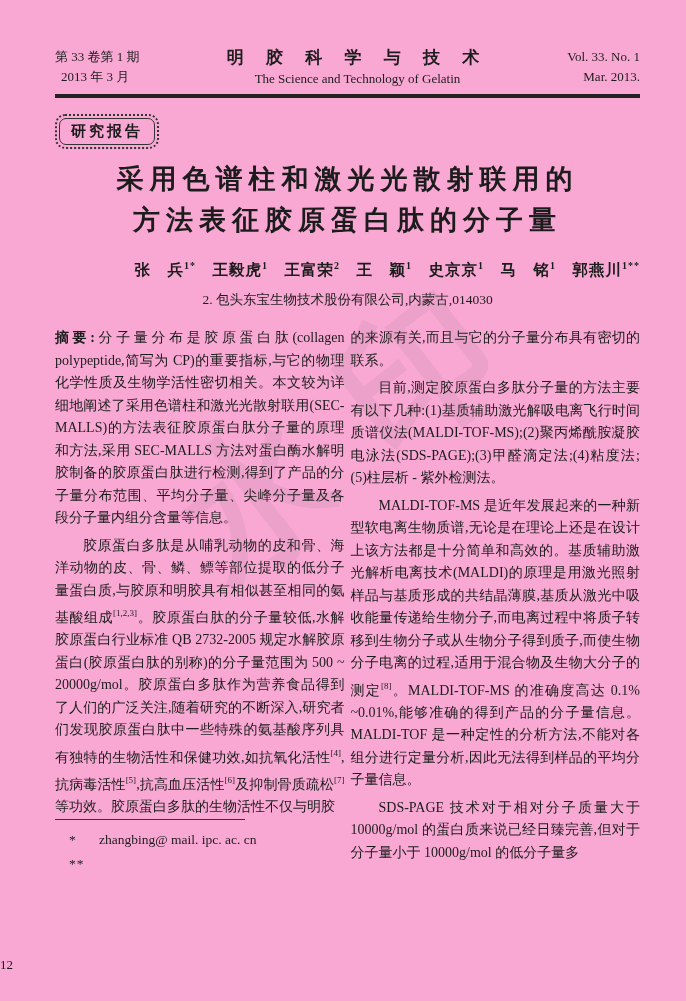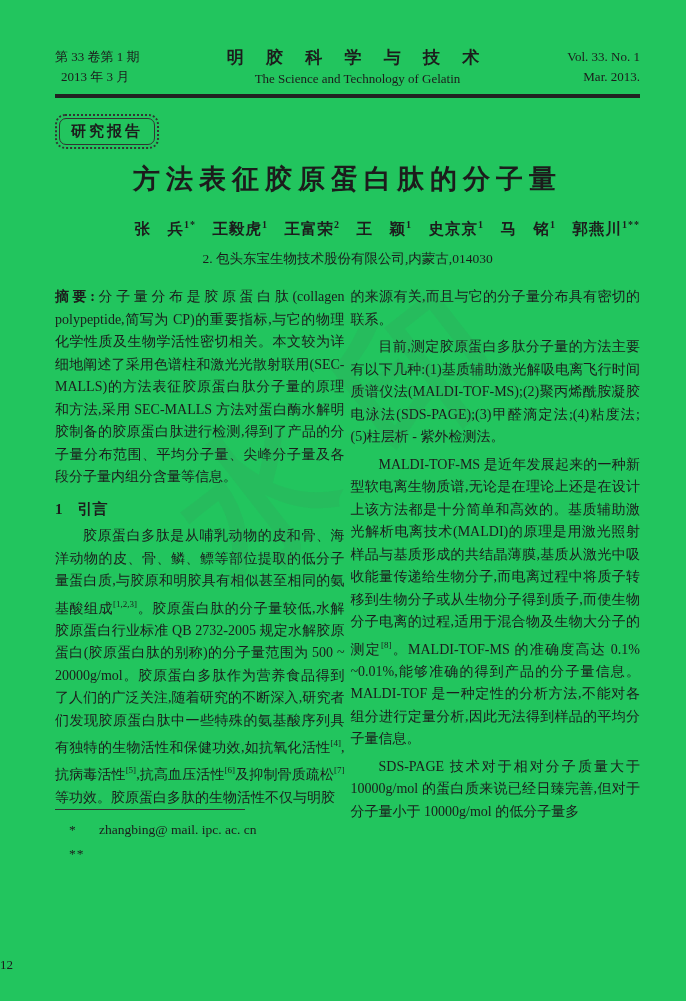--- a/index.html
+++ b/index.html
@@ -1,18 +1,18 @@
 <!DOCTYPE html>
 <html><head>
 <meta charset="utf-8">
 <style>
   * { margin:0; padding:0; box-sizing:border-box; }
   html,body { background:#e8e8e8; }
   body { width:686px; height:1001px; margin:0 auto; font-family:"Liberation Serif","DejaVu Serif",serif; color:#1c1c1c; }
-  .page { position:relative; width:686px; height:1001px; background:#22c55e; overflow:hidden; padding:46px 46px 0 55px; }
+  .page { position:relative; width:686px; height:1001px; background:#f9a8d4; overflow:hidden; padding:46px 46px 0 55px; }
 
   
   .hdr { display:flex; align-items:center; }
   .hdr-left { width:130px; font-size:13px; line-height:20px; white-space:nowrap; }
   .hdr-left div:last-child { padding-left:6px; }
   .hdr-center { flex:1; text-align:center; }
   .journal-cn { font-size:17px; font-weight:bold; letter-spacing:9px; }
   .journal-en { font-size:13px; margin-top:2px; }
   .hdr-right { width:110px; font-size:13px; line-height:20px; text-align:right; white-space:nowrap; }
   .hdr-rule { margin-top:7px; height:3px; border-top:3px solid #222; border-bottom:1.5px solid #222; }
@@ -73,34 +73,34 @@
   </header>
   <div class="hdr-rule"></div>
 
   <div class="badge">
     <span>研究报告</span>
   </div>
 
   <div class="watermark">水印</div>
 
   <h1 class="title">
+    <span>采用色谱柱和激光光散射联用的</span>
     <span>方法表征胶原蛋白肽的分子量</span>
   </h1>
 
   <div class="authors"><span>张　兵</span><sup>1*</sup><span>　王毅虎</span><sup>1</sup><span>　王富荣</span><sup>2</sup><span>　王　颖</span><sup>1</sup><span>　史京京</span><sup>1</sup><span>　马　铭</span><sup>1</sup><span>　郭燕川</span><sup>1**</sup></div>
 
   <div class="affil-block">
     <div class="affil">2. 包头东宝生物技术股份有限公司,内蒙古,014030</div>
   </div>
 
   <main class="columns">
 
     <section class="col">
       <p class="para"><span class="bold">摘要:</span><span>分子量分布是胶原蛋白肽(collagen polypeptide,简写为 CP)的重要指标,与它的物理化学性质及生物学活性密切相关。本文较为详细地阐述了采用色谱柱和激光光散射联用(SEC-MALLS)的方法表征胶原蛋白肽分子量的原理和方法,采用 SEC-MALLS 方法对蛋白酶水解明胶制备的胶原蛋白肽进行检测,得到了产品的分子量分布范围、平均分子量、尖峰分子量及各段分子量内组分含量等信息。</span></p>
-      <h2 class="sec-heading">1　引言</h2>
       <p class="para indent"><span>胶原蛋白多肽是从哺乳动物的皮和骨、海洋动物的皮、骨、鳞、鳔等部位提取的低分子量蛋白质,与胶原和明胶具有相似甚至相同的氨基酸组成</span><sup>[1,2,3]</sup><span>。胶原蛋白肽的分子量较低,水解胶原蛋白行业标准 QB 2732-2005 规定水解胶原蛋白(胶原蛋白肽的别称)的分子量范围为 500 ~ 20000g/mol。胶原蛋白多肽作为营养食品得到了人们的广泛关注,随着研究的不断深入,研究者们发现胶原蛋白肽中一些特殊的氨基酸序列具有独特的生物活性和保健功效,如抗氧化活性</span><sup>[4]</sup><span>,抗病毒活性</span><sup>[5]</sup><span>,抗高血压活性</span><sup>[6]</sup><span>及抑制骨质疏松</span><sup>[7]</sup><span>等功效。胶原蛋白多肽的生物活性不仅与明胶</span></p>
 
       <div class="fn-rule"></div>
       <div class="footnotes">
         <div class="fn-row">
           <span class="fn-marker">*</span>
           <span>zhangbing@ mail. ipc. ac. cn</span>
         </div>
         <div class="fn-row">
           <span class="fn-marker">**</span>

